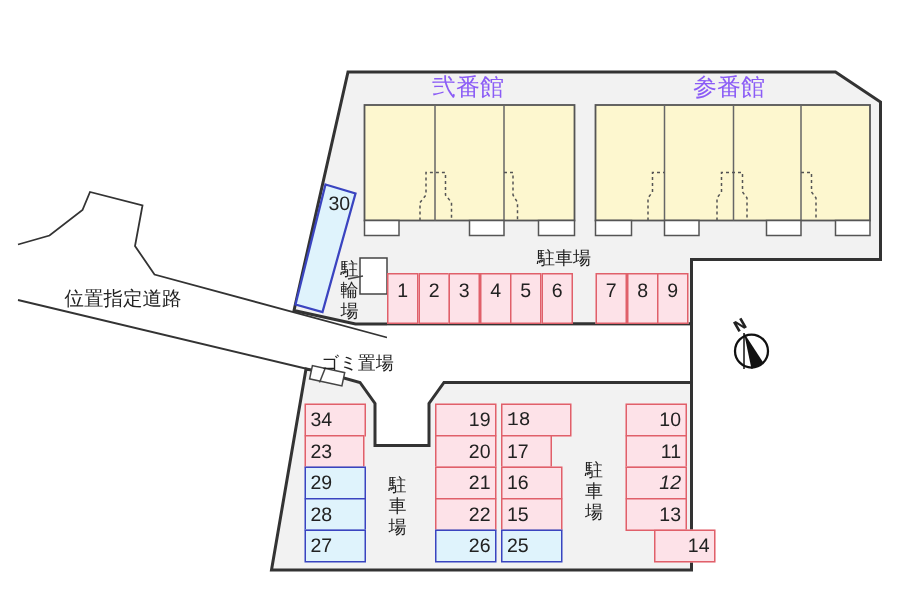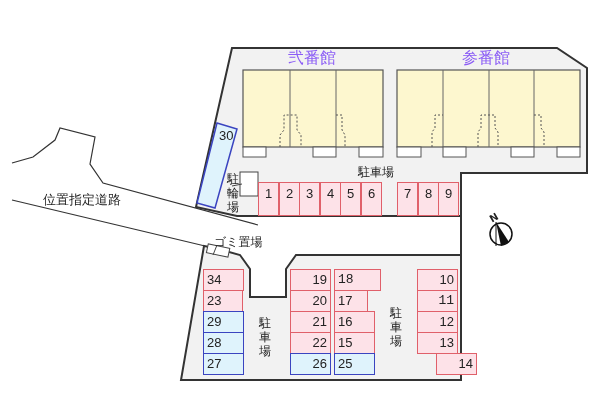--- a/index.html
+++ b/index.html
@@ -162,24 +162,24 @@
 <div class="stall red" style="left:334px;top:332px;width:41px;height:22px;">
     <span>15</span>
   </div>
 <div class="stall blue" style="left:334px;top:353px;width:41px;height:22px;">
     <span>25</span>
   </div>
 
 <div class="stall red right" style="left:417px;top:269px;width:41px;height:22px;">
     <span>10</span>
   </div>
-<div class="stall red right" style="left:417px;top:290px;width:41px;height:22px;font-family:Liberation Mono, monospace;">
+<div class="stall red right" style="left:417px;top:290px;width:41px;height:22px;">
     <span>11</span>
   </div>
-<div class="stall red right" style="left:417px;top:311px;width:41px;height:22px;">
+<div class="stall red right" style="left:417px;top:311px;width:41px;height:22px;font-style:italic;">
     <span>12</span>
   </div>
 <div class="stall red right" style="left:417px;top:332px;width:41px;height:22px;">
     <span>13</span>
   </div>
 <div class="stall red right" style="left:436px;top:353px;width:41px;height:22px;">
     <span>14</span>
   </div>
 
 </body></html>

